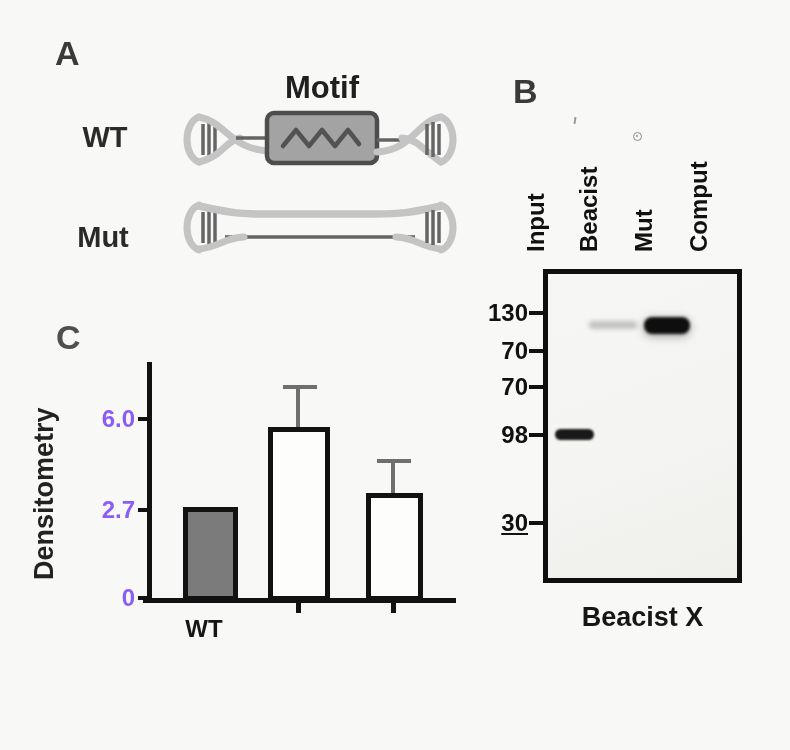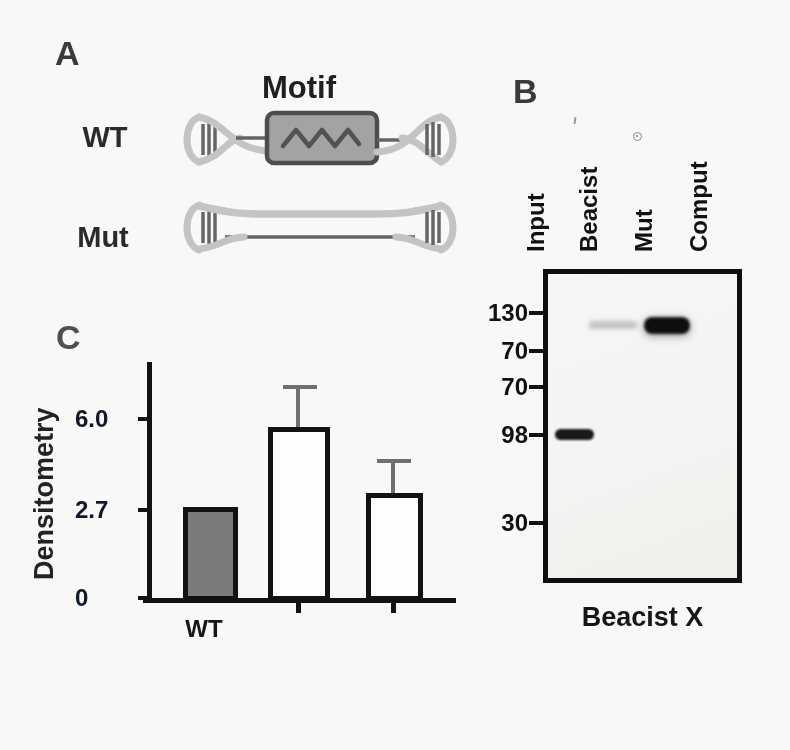--- a/index.html
+++ b/index.html
@@ -3,40 +3,40 @@
 <meta charset="utf-8">
 <style>
   html,body{margin:0;padding:0;background:#e9e9e9;}
   #canvas{
     position:relative;width:790px;height:750px;margin:0 auto;
     background:#f8f8f6;overflow:hidden;
     font-family:"Liberation Sans", sans-serif;color:#1c1c1c;
   }
   .abs{position:absolute;}
   .panel-letter{font-size:34px;font-weight:700;color:#3a3a3a;letter-spacing:0;}
-  .motif-title{font-size:31px;font-weight:600;color:#1f1f1f;text-align:left;}
+  .motif-title{font-size:31px;font-weight:600;color:#1f1f1f;text-align:center;}
   .row-label{font-size:29px;font-weight:600;color:#2a2a2a;text-align:center;}
   .lane-label{
     font-size:24px;font-weight:600;color:#111;height:26px;line-height:26px;
     white-space:nowrap;transform:rotate(-90deg);transform-origin:0 100%;
   }
   .mw-label{font-size:24px;font-weight:600;color:#111;text-align:right;width:58px;line-height:26px;}
   .mw-tick{height:4px;background:#111;}
   .blot-box{
     border:5px solid #0f0f0f;box-sizing:border-box;
     background:linear-gradient(160deg,#f6f6f4 0%,#f4f4f2 55%,#efefec 100%);
   }
   .band{position:absolute;}
   .blot-title{font-size:27px;font-weight:600;color:#161616;text-align:center;}
   .ylab-rot{
     font-size:27px;font-weight:600;color:#222;height:28px;line-height:28px;
     white-space:nowrap;transform:rotate(-90deg);transform-origin:0 100%;
   }
   .axis{background:#121212;}
-  .ytick-label{font-size:24px;font-weight:600;color:#0f172a;width:60px;line-height:26px;}
+  .ytick-label{font-size:24px;font-weight:600;color:#8b5cf6;text-align:right;width:60px;line-height:26px;}
   .xtick-label{font-size:24px;font-weight:600;color:#161616;text-align:center;line-height:26px;}
   .bar{box-sizing:border-box;border:5px solid #121212;}
   .errbar{background:#6f6f6f;}
   .caption{font-size:28px;font-weight:600;color:#1a1a1a;text-align:center;}
   .speck-line{width:2px;height:7px;background:#9a9a9a;transform:rotate(8deg);}
   .speck-circle{width:9px;height:9px;border:1.5px solid #8a8a8a;border-radius:50%;box-sizing:border-box;}
   .speck-circle::after{content:"";position:absolute;left:2px;top:2px;width:2px;height:2px;background:#8a8a8a;border-radius:50%;}
 </style>
 </head>
 <body>
@@ -98,21 +98,21 @@
 
   <div class="abs lane-label" style="left:549px;top:226px;">Input</div>
   <div class="abs lane-label" style="left:602px;top:226px;">Beacist</div>
   <div class="abs lane-label" style="left:657px;top:226px;">Mut</div>
   <div class="abs lane-label" style="left:712px;top:226px;">Comput</div>
 
   <div class="abs mw-label" style="left:470px;top:300px;">130</div>
   <div class="abs mw-label" style="left:470px;top:338px;">70</div>
   <div class="abs mw-label" style="left:470px;top:374px;">70</div>
   <div class="abs mw-label" style="left:470px;top:422px;">98</div>
-  <div class="abs mw-label" style="left:470px;top:510px;">30</div>
+  <div class="abs mw-label" style="left:470px;top:510px;text-decoration:underline;">30</div>
 
   <div class="abs mw-tick" style="left:529px;top:311px;width:14px;"></div>
   <div class="abs mw-tick" style="left:529px;top:349px;width:14px;"></div>
   <div class="abs mw-tick" style="left:529px;top:385px;width:14px;"></div>
   <div class="abs mw-tick" style="left:529px;top:433px;width:14px;"></div>
   <div class="abs mw-tick" style="left:529px;top:521px;width:14px;"></div>
 
   <div class="abs blot-box" style="left:543px;top:269px;width:199px;height:314px;">
     <div class="band" style="left:7px;top:155px;width:39px;height:11px;background:#191919;border-radius:6px;filter:blur(1.2px);"></div>
     <div class="band" style="left:41px;top:47px;width:48px;height:8px;background:#c2c2c2;border-radius:4px;filter:blur(2px);"></div>

